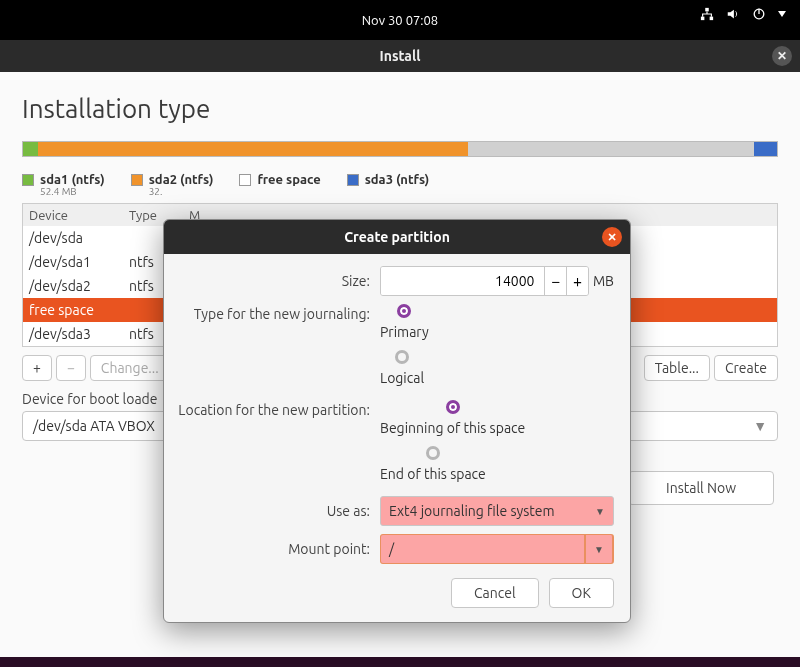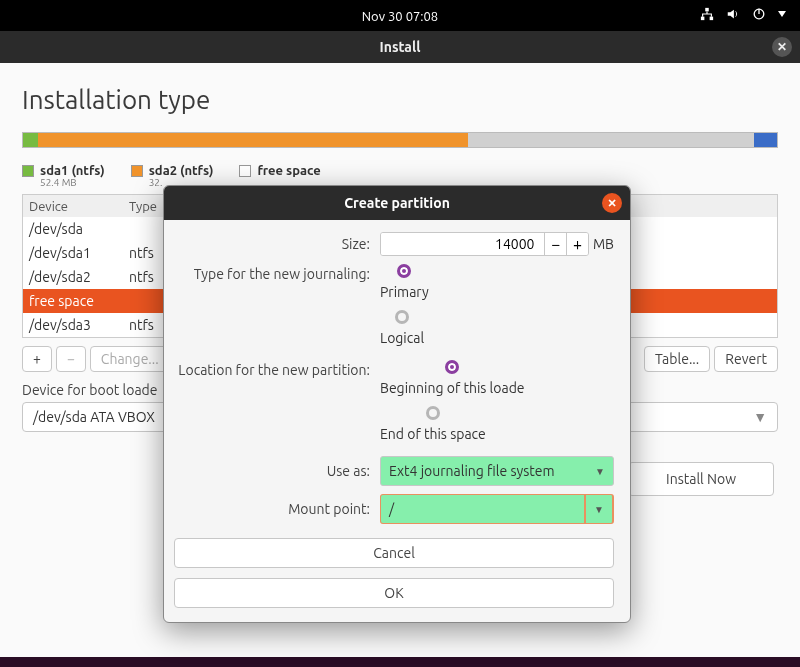--- a/index.html
+++ b/index.html
@@ -1,19 +1,19 @@
 <!DOCTYPE html>
 <html><head>
 <meta charset="utf-8">
 <style>
   * { box-sizing: border-box; margin: 0; padding: 0; font-family: Ubuntu, "Noto Sans", sans-serif; }
   body { background: #fafafa; color: #333; font-size: 14px; width:800px; height:667px; overflow:hidden; position:relative; }
 
   
-  .sysbar { background:#000; color:#fff; height:31px; display:flex; align-items:center; justify-content:center; position:relative; font-size:13px; }
+  .sysbar { background:#000; color:#fff; height:40px; display:flex; align-items:center; justify-content:center; position:relative; font-size:13px; }
   .sysbar .tray { position:absolute; right:14px; top:0; height:28px; display:flex; align-items:center; gap:12px; font-size:13px; }
   .sysbar .tray svg { width:14px; height:14px; fill:#fff; display:block; }
   .tri-down { width:0;height:0;border-left:4px solid transparent;border-right:4px solid transparent;border-top:6px solid #fff;display:inline-block; }
 
   
   .winbar { background:#2b2b2b; color:#eee; height:32px; display:flex; align-items:center; justify-content:center; position:relative; font-weight:bold; }
   .winbar .close { position:absolute; right:8px; top:6px; width:20px; height:20px; border-radius:10px; background:#555; color:#eee; display:flex; align-items:center; justify-content:center; font-size:12px; cursor:pointer; }
 
   .content { padding:16px 22px 0 22px; }
   h1 { font-weight:400; font-size:26px; color:#3a3a3a; margin:6px 0 18px 0; }
@@ -51,39 +51,39 @@
   .navrow .btn { padding:8px 37px; }
 
   
   .dots { text-align:center; margin-top:46px; }
   .dot { width:13px; height:13px; border-radius:7px; display:inline-block; margin:0 6px; background:#772953; }
   .dot.hollow { background:transparent; border:2px solid #772953; }
 
   .botstrip { position:absolute; bottom:0; left:0; right:0; height:10px; background:#2a0d25; }
 
   
-  .modal-backdrop { position:absolute; inset:0; }
+  .modal-backdrop { position:absolute; inset:0;margin-top:34px; }
   .modal { position:absolute; left:163px; top:185px; width:468px; background:#f5f5f5; border:1px solid #888; border-radius:6px; box-shadow:0 8px 30px rgba(0,0,0,.4); overflow:hidden; }
   .modal .mtitle { background:#2b2b2b; color:#fff; text-align:center; height:34px; line-height:34px; font-weight:bold; position:relative; }
   .modal .mtitle .mclose { position:absolute; right:8px; top:7px; width:20px; height:20px; border-radius:10px; background:#e95420; color:#fff; display:flex; align-items:center; justify-content:center; font-size:11px; cursor:pointer; }
   .modal .mbody { padding:12px 16px 14px 10px; }
   .frow { display:flex; align-items:center; margin-bottom:8px; }
   .frow > label { width:206px; text-align:right; padding-right:10px; color:#444; }
   .frow .field { flex:1; display:flex; align-items:center; gap:4px; }
-  .spin { display:flex; border:1px solid #c7c7c7; border-radius:3px; height:24px; overflow:hidden; flex:1; }
+  .spin { display:flex; border:1px solid #c7c7c7; border-radius:3px; height:30px; overflow:hidden; flex:1; }
   .spin input { border:0; width:100%; text-align:right; padding:0 10px; font-size:14px; outline:none; }
   .spin button { border:0; border-left:1px solid #c7c7c7; width:28px; background:#fff; cursor:pointer; font-size:16px; }
   .radio { display:flex; align-items:center; gap:6px; margin-bottom:6px;flex-direction:column; }
   .rb { width:14px; height:14px; border-radius:8px; border:3px solid #b6b6b6; display:inline-block; }
   .rb.on { border-color:#8b3fa0; background:#8b3fa0; box-shadow:inset 0 0 0 2px #fff; }
-  .combo { border:1px solid #c7c7c7; background:#86efac; border-radius:3px; height:30px; display:flex; align-items:center; padding:0 8px; flex:1; }
+  .combo { border:1px solid #c7c7c7; background:#fca5a5; border-radius:3px; height:30px; display:flex; align-items:center; padding:0 8px; flex:1; }
   .combo .tri { margin-left:auto; color:#555; font-size:10px; }
   .combo.accent { border:2px solid #e9905f; border-left-width:1px; border-top-width:1px; border-bottom-width:1px; }
   .combo.accent .tri-wrap { border-left:2px solid #e9905f; padding-left:8px; margin-left:auto; height:100%; display:flex; align-items:center;}
-  .mbuttons { display:flex; justify-content:flex-end; gap:10px; margin-top:14px;flex-direction:column; }
+  .mbuttons { display:flex; justify-content:flex-end; gap:10px; margin-top:14px; }
   .mbuttons .btn { padding:6px 22px; }
 </style>
 </head>
 <body>
 
 <div class="sysbar">
   <span>Nov 30  07:08</span>
   <div class="tray">
     <span>
         <svg viewBox="0 0 16 16">
@@ -139,20 +139,27 @@
           <div class="sub">32.</div>
         </div>
       </div>
       <div class="item">
         <span class="swatch" style="background:#ffffff"></span>
         <div>
           <div><b>free space</b></div>
           <div class="sub"></div>
         </div>
       </div>
+      <div class="item">
+        <span class="swatch" style="background:#3a6cc7"></span>
+        <div>
+          <div><b>sda3 (ntfs)</b></div>
+          <div class="sub"></div>
+        </div>
+      </div>
     </div>
 
   <div class="table">
     <div class="hdr">
       <div class="cDev">Device</div>
       <div class="cType">Type</div>
       <div class="cRest">M</div>
     </div>
     <div id="tbody">
         <div class="row">
@@ -182,21 +189,21 @@
         </div>
       </div>
   </div>
 
   <div class="tbl-buttons">
     <button class="btn small">+</button>
     <button class="btn small disabled">−</button>
     <button class="btn small disabled">Change...</button>
     <div class="spacer"></div>
     <button class="btn small">Table...</button>
-    <button class="btn small">Revert</button>
+    <button class="btn small">Create</button>
   </div>
 
   <div class="bootrow">Device for boot loade</div>
   <div class="bootsel">
     <span>/dev/sda   ATA VBOX</span>
     <span class="tri">▼</span>
   </div>
 
   <div class="navrow">
     <button class="btn">Quit</button>
@@ -248,21 +255,21 @@
             <span>Logical</span>
           </div>
         </div>
       </div>
 
       <div class="frow" style="align-items:flex-start">
         <label style="padding-top:2px">Location for the new partition:</label>
         <div class="field" style="flex-direction:column;align-items:flex-start">
           <div class="radio">
             <span class="rb on"></span>
-            <span>Beginning of this loade</span>
+            <span>Beginning of this space</span>
           </div>
           <div class="radio">
             <span class="rb"></span>
             <span>End of this space</span>
           </div>
         </div>
       </div>
 
       <div class="frow">
         <label>Use as:</label>

